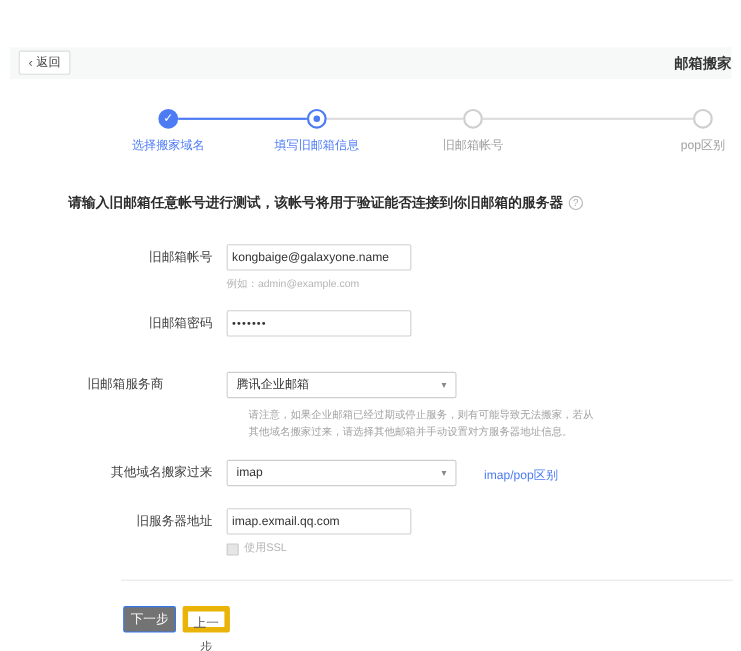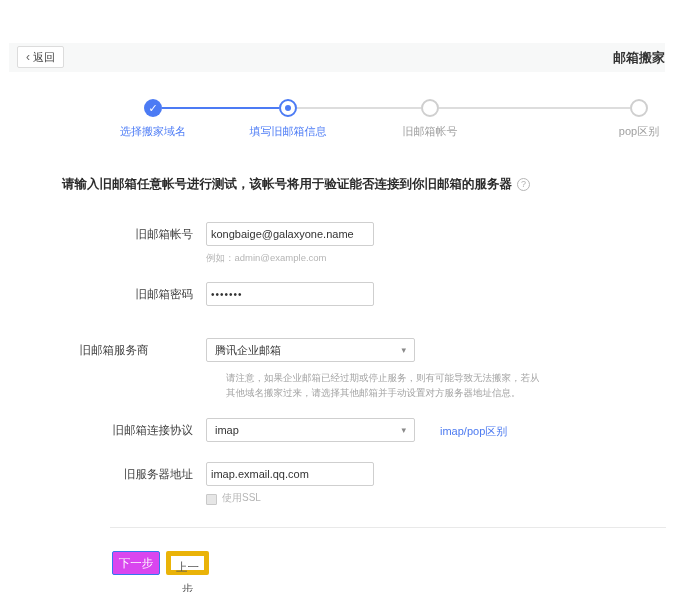--- a/index.html
+++ b/index.html
@@ -101,21 +101,21 @@
   .ssl-label { margin-left: 5px; font-size: 10px; color: #b5b5b5; }
 
   
   .divider { position: absolute; left: 110px; top: 527px; width: 556px; height: 1px; background: #e9e9e9; }
   .btn {
     position: absolute; top: 551px; height: 24px; border-radius: 2px;
     font-size: 11.5px; text-align: center; cursor: pointer;
     font-family: "Liberation Sans", "DejaVu Sans", sans-serif;
   }
   .btn-primary {
-    left: 112px; width: 48px; background: #d946ef; border: 1px solid #3377ef;
+    left: 112px; width: 48px; background: #737373; border: 1px solid #3377ef;
     color: #fff; line-height: 22px;
   }
   .btn-secondary {
     left: 166px; width: 43px; background: #fff; border: 5px solid #eab308;
     color: #555; line-height: 22px;
   }
 </style>
 </head>
 <body>
 
@@ -159,21 +159,21 @@
   <div class="field-label" style="top:338px;text-align:center;">旧邮箱服务商</div>
   <div class="select-box" style="top:338px;">
     <span>腾讯企业邮箱</span>
     <span class="select-arrow">▾</span>
   </div>
   <div class="helper multi" style="left:206px; top:370px;margin-left:20px;">
     <div>请注意，如果企业邮箱已经过期或停止服务，则有可能导致无法搬家，若从</div>
     <div>其他域名搬家过来，请选择其他邮箱并手动设置对方服务器地址信息。</div>
   </div>
 
-  <div class="field-label" style="top:418px;">旧邮箱连接协议</div>
+  <div class="field-label" style="top:418px;">其他域名搬家过来</div>
   <div class="select-box" style="top:418px;">
     <span>imap</span>
     <span class="select-arrow">▾</span>
   </div>
   <a class="proto-link">imap/pop区别</a>
 
   <div class="field-label" style="top:462px;">旧服务器地址</div>
   <input class="text-input" style="top: 462px;" value="imap.exmail.qq.com">
   <div class="ssl-row">
     <div class="ssl-checkbox"></div>

